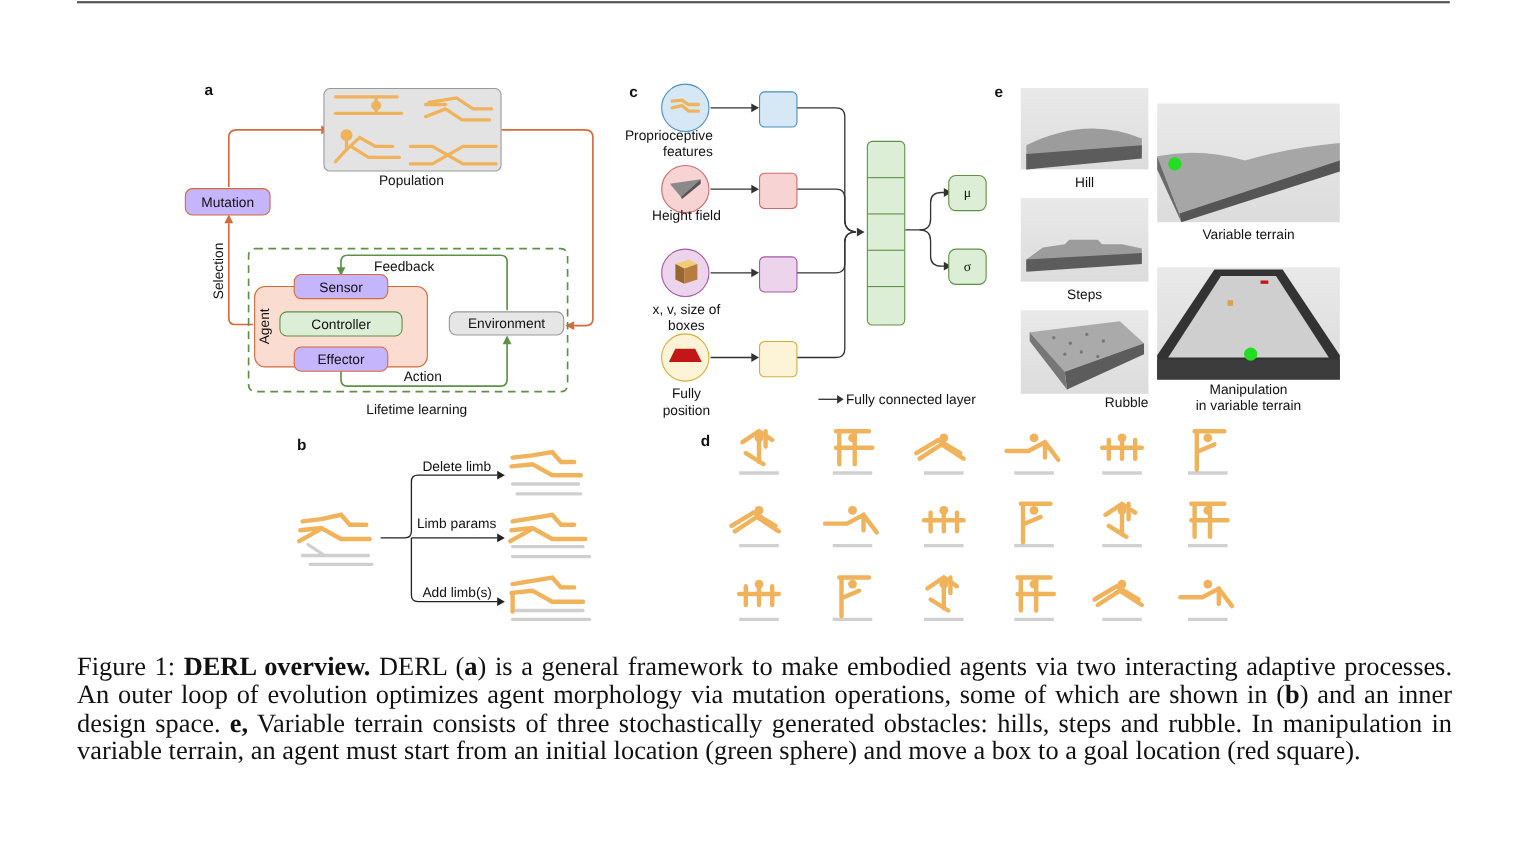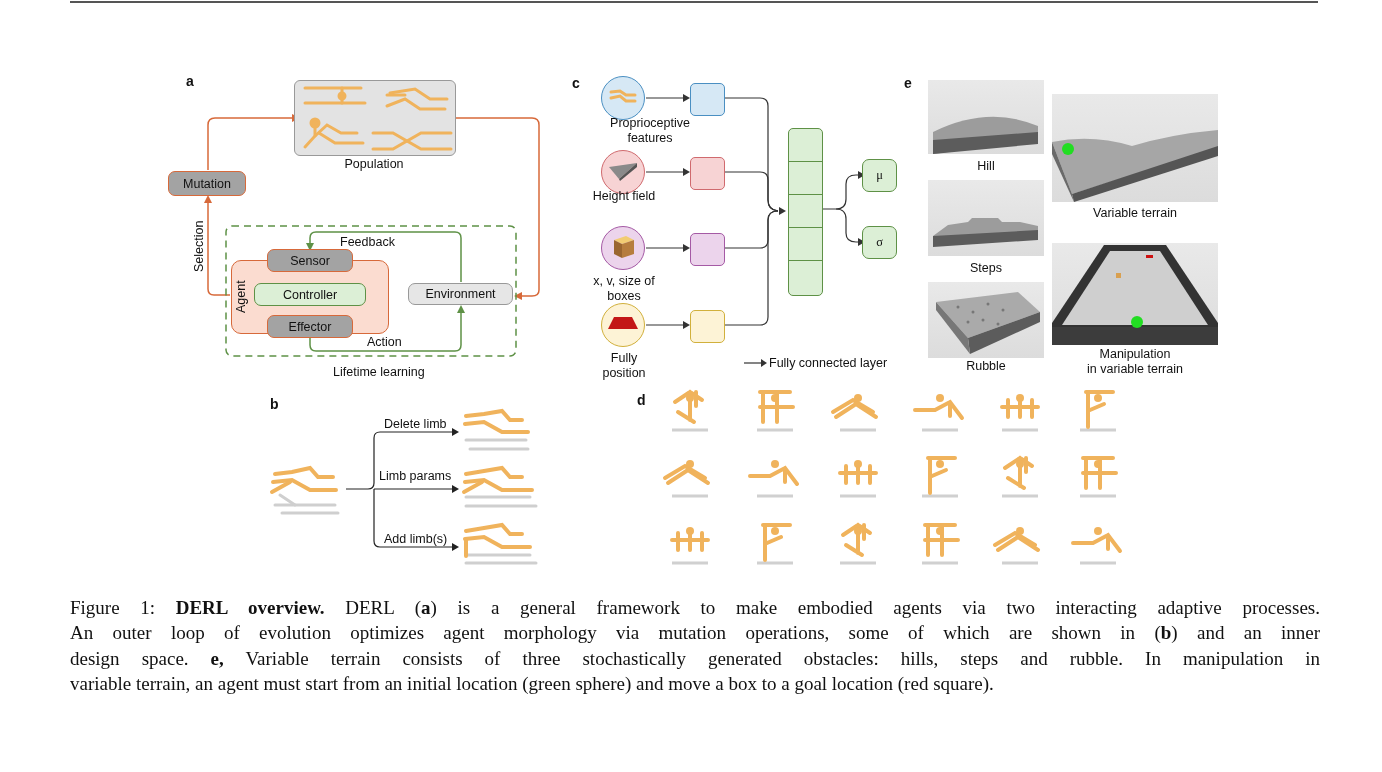--- a/index.html
+++ b/index.html
@@ -4,24 +4,24 @@
 <style>
   html,body{margin:0;padding:0;background:#fff;}
   body{width:1382px;height:772px;position:relative;overflow:hidden;font-family:"Liberation Sans",sans-serif;color:#111;}
   .abs{position:absolute;}
   .rule{left:70px;top:1px;width:1248px;height:2px;background:#555;}
   .panel-letter{font-weight:bold;font-size:14px;font-family:"Liberation Sans",sans-serif;}
   .lbl{font-size:12.5px;color:#111;white-space:nowrap;}
   .ctr{text-align:center;}
   svg{position:absolute;left:0;top:0;overflow:visible;}
   .box{position:absolute;border-radius:7px;display:flex;align-items:center;justify-content:center;font-size:12.5px;}
-  .orange{background:#a3a3a3;border:1.5px solid #d7693a;}
+  .orange{background:#c4b5fd;border:1.5px solid #d7693a;}
   .green{background:#dcefd6;border:1.5px solid #5e9146;}
   .gray{background:#e6e6e6;border:1.5px solid #999;}
-  .caption{left:70px;top:595px;width:1250px;font-family:"Liberation Serif",serif;font-size:19px;line-height:25.4px;text-align:justify;color:#111;}
+  .caption{left:70px;top:595px;width:1250px;font-family:"Liberation Serif",serif;font-size:24px;line-height:25.4px;text-align:justify;color:#111;}
   .caption b{font-weight:bold;}
   .cap-line{display:block;text-align:justify;text-align-last:justify;white-space:nowrap;}
   .cap-line.last{text-align-last:left;}
   .thumb{position:absolute;background:linear-gradient(#e9e9e9,#dcdcdc);}
 </style>
 </head>
 <body>
 
 <div class="abs rule"></div>
 
@@ -154,21 +154,21 @@
 <div id="c-inputs">
     <div class="abs" style="left: 601px; top: 76px; width: 42px; height: 42px; border-radius: 50%; background: rgb(214, 232, 245); border: 1.5px solid rgb(74, 143, 194); display: flex; align-items: center; justify-content: center;">
       <span><svg width="30" height="20" style="position:static">
           <g stroke="#f0b35c" stroke-width="3" stroke-linecap="round" fill="none">
             <path d="M3 6 L12 5 L18 9 H27"></path>
             <path d="M3 12 L12 10 L18 15 H27"></path>
           </g>
         </svg></span>
     </div>
     <div class="abs" style="left: 690px; top: 83px; width: 33px; height: 31px; border-radius: 5px; background: rgb(214, 232, 245); border: 1.5px solid rgb(74, 143, 194);"></div>
-    <div class="abs lbl ctr" style="left: 598px; top: 116px; width: 104px; line-height: 15px;">
+    <div class="abs lbl ctr" style="left: 544px; top: 116px; width: 104px; line-height: 15px; text-align: right;">
       <div>Proprioceptive</div>
       <div>features</div>
     </div>
     <div class="abs" style="left: 601px; top: 150px; width: 42px; height: 42px; border-radius: 50%; background: rgb(247, 211, 212); border: 1.5px solid rgb(208, 106, 110); display: flex; align-items: center; justify-content: center;">
       <span><svg width="32" height="22" style="position:static">
           <path d="M2 8 L30 4 L12 20 Z" fill="#8a8a8a"></path>
           <path d="M12 20 L30 4 L30 8 L13 22 Z" fill="#555"></path>
         </svg></span>
     </div>
     <div class="abs" style="left: 690px; top: 157px; width: 33px; height: 31px; border-radius: 5px; background: rgb(247, 211, 212); border: 1.5px solid rgb(208, 106, 110);"></div>
@@ -331,21 +331,21 @@
         <circle cx="30" cy="25" r="1.5"></circle>
         <circle cx="45" cy="30" r="1.5"></circle>
         <circle cx="60" cy="22" r="1.5"></circle>
         <circle cx="55" cy="38" r="1.5"></circle>
         <circle cx="75" cy="28" r="1.5"></circle>
         <circle cx="70" cy="42" r="1.5"></circle>
         <circle cx="40" cy="40" r="1.5"></circle>
       </g>
     </svg>
 </div>
-<div class="abs lbl ctr" style="left:928px;top:359px;width:116px;">Rubble</div>
+<div class="abs lbl ctr" style="left:928px;top:359px;width:116px;text-align:right;">Rubble</div>
 
 <div class="thumb" style="left:1052px;top:94px;width:166px;height:108px;">
   <svg width="166" height="108">
       <path d="M0 48 Q40 40 80 52 Q120 40 166 36 V54 L20 100 Z" fill="#a6a6a6"></path>
       <path d="M20 100 L166 52 V62 L22 108 Z" fill="#555"></path>
       <path d="M0 48 L20 100 L22 108 L0 60 Z" fill="#6a6a6a"></path>
     <circle cx="16" cy="55" r="6" fill="#22dd22"></circle>
     </svg>
 </div>
 <div class="abs lbl ctr" style="left:1052px;top:206px;width:166px;">Variable terrain</div>

